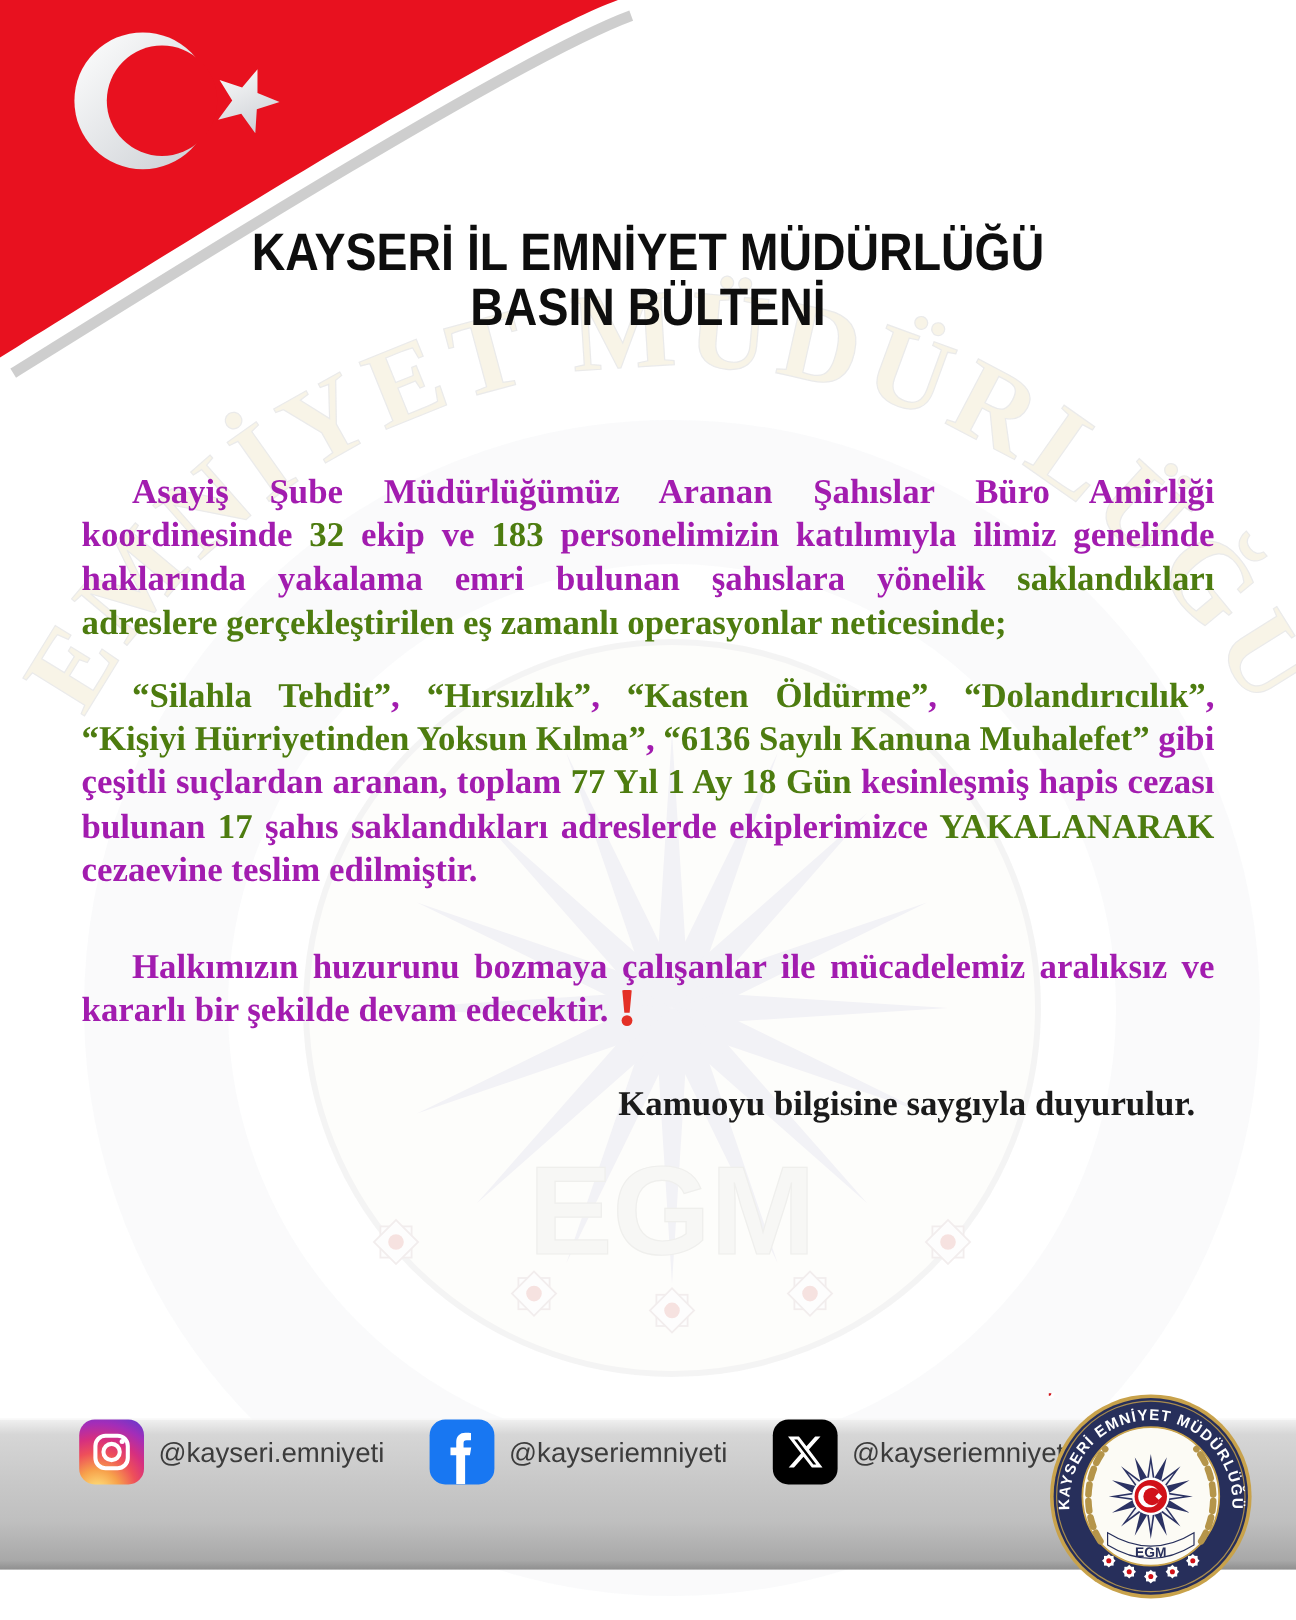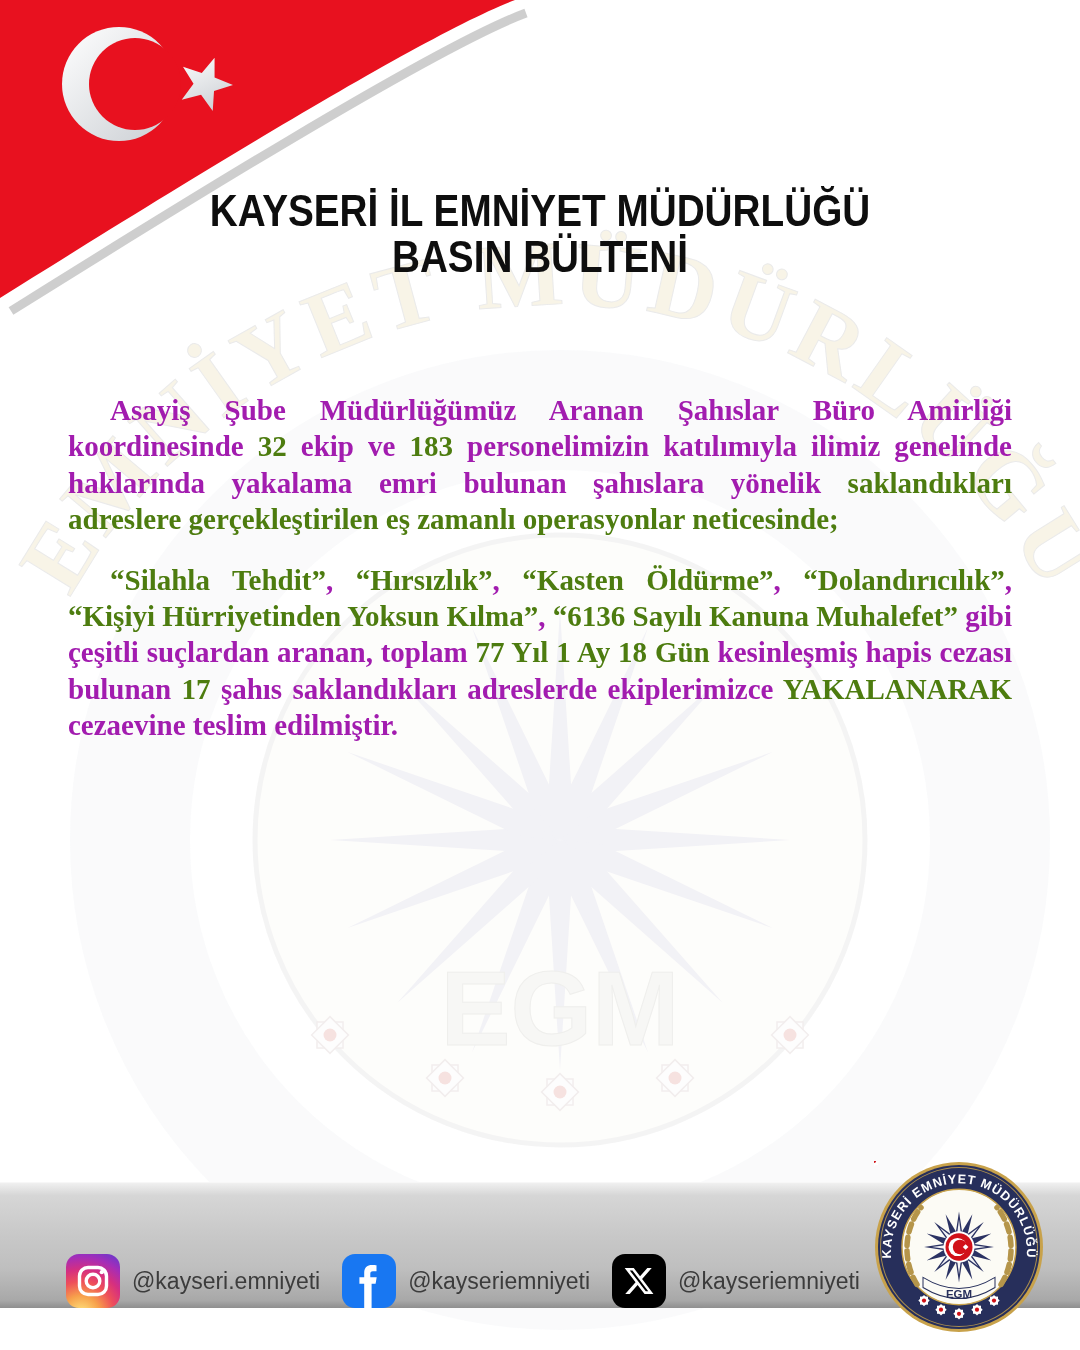--- a/index.html
+++ b/index.html
@@ -35,21 +35,21 @@
   .icon-red-exclamation{display:inline-block;position:relative;width:17px;height:30px;
                         vertical-align:-4px;margin-left:7px;}
   .icon-red-exclamation::before{content:"";position:absolute;left:3px;top:0;width:11px;height:19px;
         background:#e43026;clip-path:polygon(14% 0,86% 0,70% 100%,30% 100%);border-radius:3px;}
   .icon-red-exclamation::after{content:"";position:absolute;left:4px;bottom:0;width:9px;height:9px;
         border-radius:50%;background:#e43026;}
 
   
   .footer-bar{position:absolute;left:0;top:1182px;width:1080px;height:126px;z-index:1;
       background:linear-gradient(180deg,#f0f0f0 0%,#d6d6d6 10%,#c8c8c8 42%,#bfbfbf 68%,#a8a8a8 94%,#8f8f8f 100%);
-      border-top:1px solid #f7f7f7;display:flex;align-items:flex-end;padding-left:66px;gap:22px;box-sizing:border-box;}
+      border-top:1px solid #f7f7f7;display:flex;align-items:flex-start;padding-left:66px;gap:38px;box-sizing:border-box;}
   .social{display:flex;align-items:center;gap:12px;}
   .icon-box{width:54px;height:54px;border-radius:13px;flex:0 0 auto;position:relative;
             display:flex;align-items:center;justify-content:center;}
   .ig{background:radial-gradient(circle at 28% 112%, #fdd673 8%, #f7a14b 26%, #ee4f5a 46%, #d62f7f 62%, #a42db8 80%, #5b3bd1 100%);}
   .fb{background:#1877f2;overflow:hidden;}
   .xx{background:#000000;}
   .handle{font-family:"Liberation Sans",sans-serif;font-size:23px;color:#3c3c3c;}
 
   
   .logo{position:absolute;left:874px;top:1161px;z-index:5;}
@@ -120,21 +120,23 @@
     <div>KAYSERİ İL EMNİYET MÜDÜRLÜĞÜ</div>
     <div>BASIN BÜLTENİ</div>
   </div>
 
   <div class="content">
 
     <p class="para p1"><span class="c-black">Asayiş Şube Müdürlüğümüz Aranan Şahıslar Büro Amirliği koordinesinde </span><span class="c-red">32</span><span class="c-black"> ekip ve </span><span class="c-red">183</span><span class="c-black"> personelimizin katılımıyla ilimiz genelinde haklarında yakalama emri bulunan şahıslara yönelik </span><span class="c-red">saklandıkları adreslere gerçekleştirilen eş zamanlı operasyonlar neticesinde;</span></p>
 
     <p class="para p2"><span class="c-red">“Silahla Tehdit”</span><span class="c-black">, </span><span class="c-red">“Hırsızlık”</span><span class="c-black">, </span><span class="c-red">“Kasten Öldürme”</span><span class="c-black">, </span><span class="c-red">“Dolandırıcılık”</span><span class="c-black">, </span><span class="c-red">“Kişiyi Hürriyetinden Yoksun Kılma”</span><span class="c-black">, </span><span class="c-red">“6136 Sayılı Kanuna Muhalefet”</span><span class="c-black"> gibi çeşitli suçlardan aranan, toplam </span><span class="c-red">77 Yıl 1 Ay 18 Gün</span><span class="c-black"> kesinleşmiş hapis cezası bulunan </span><span class="c-red">17</span><span class="c-black"> şahıs saklandıkları adreslerde ekiplerimizce </span><span class="c-red">YAKALANARAK</span><span class="c-black"> cezaevine teslim edilmiştir.</span></p>
 
-
+    <p class="para p3"><span class="c-black">Halkımızın huzurunu bozmaya çalışanlar ile mücadelemiz aralıksız ve kararlı bir şekilde devam edecektir.</span><span class="icon-red-exclamation"></span></p>
+
+    <div class="closing">Kamuoyu bilgisine saygıyla duyurulur.</div>
   </div>
 
   <div class="footer-bar">
 
     <div class="social">
       <div class="icon-box ig">
         <svg width="54" height="54" viewBox="0 0 54 54">
           <rect x="13.5" y="13.5" width="27" height="27" rx="8.5" fill="none" stroke="#ffffff" stroke-width="3.4"></rect>
           <circle cx="27" cy="27" r="6.8" fill="none" stroke="#ffffff" stroke-width="3.4"></circle>
           <circle cx="35.8" cy="18.2" r="2.1" fill="#ffffff"></circle>

